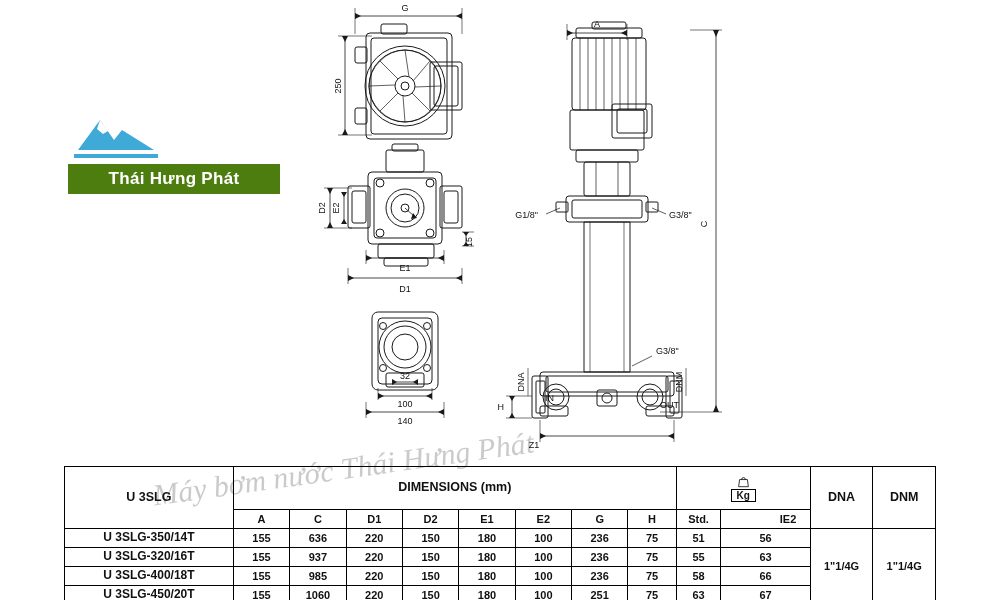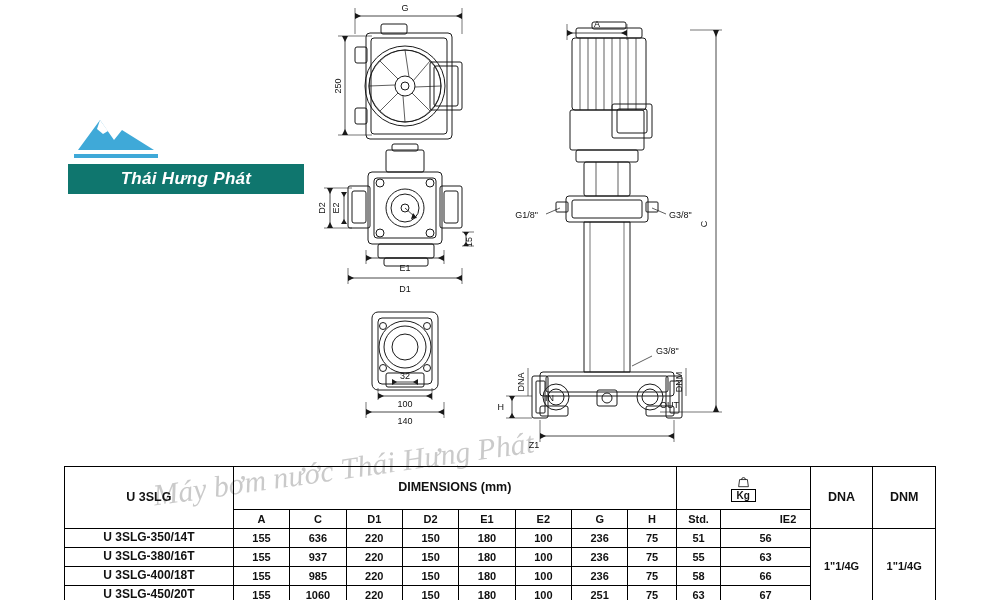--- a/index.html
+++ b/index.html
@@ -5,23 +5,23 @@
   html,body{margin:0;padding:0;}
   body{
     width:1000px;height:600px;position:relative;background:#ffffff;
     font-family:"Liberation Sans", sans-serif;color:#111;overflow:hidden;
   }
   .stage{position:absolute;inset:0;}
 
   
   .logo{position:absolute;left:60px;top:110px;width:215px;height:90px;}
   .logo-mark{position:absolute;left:10px;top:0;width:92px;height:52px;}
-  .logo-text{position:absolute;left:8px;top:54px;width:236px;height:30px;
-    background:#0f766e;color:#fff;font-weight:bold;font-size:17px;
-    display:flex;align-items:center;justify-content:center;letter-spacing:.3px;font-style:italic;}
+  .logo-text{position:absolute;left:8px;top:54px;width:212px;height:30px;
+    background:#4d7c0f;color:#fff;font-weight:bold;font-size:17px;
+    display:flex;align-items:center;justify-content:center;letter-spacing:.3px;}
 
   
   .watermark{position:absolute;left:150px;top:430px;width:700px;
     transform:rotate(-8deg);color:#b9b9b9;font-size:30px;font-style:italic;
     font-family:"Liberation Serif", serif;white-space:nowrap;opacity:.75;}
 
   
   svg.draw{position:absolute;left:0;top:0;width:1000px;height:470px;}
 
   
@@ -351,21 +351,21 @@
           <td>100</td>
           <td>236</td>
           <td>75</td>
           <td>51</td>
           <td>56</td>
           <td rowspan="4">1"1/4G</td>
           <td rowspan="4">1"1/4G</td>
         </tr>
 
         <tr class="row-h">
-          <td class="r-model">U 3SLG-380/16T</td>
+          <td class="r-model">U 3SLG-320/16T</td>
           <td>155</td>
           <td>937</td>
           <td>220</td>
           <td>150</td>
           <td>180</td>
           <td>100</td>
           <td>236</td>
           <td>75</td>
           <td>55</td>
           <td>63</td>

